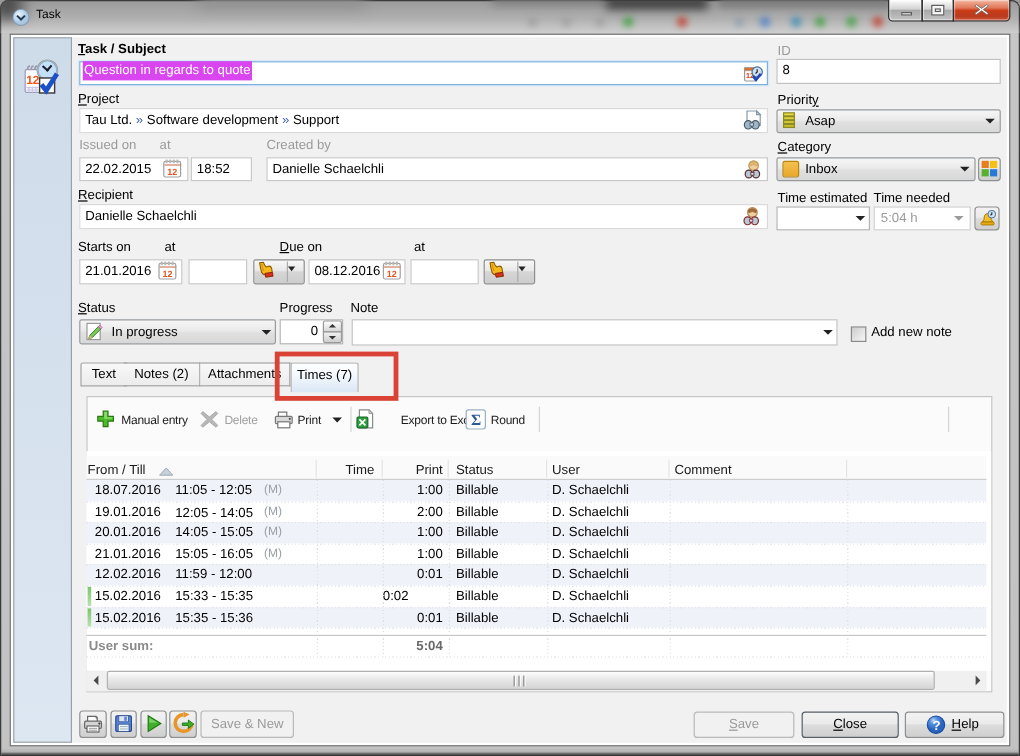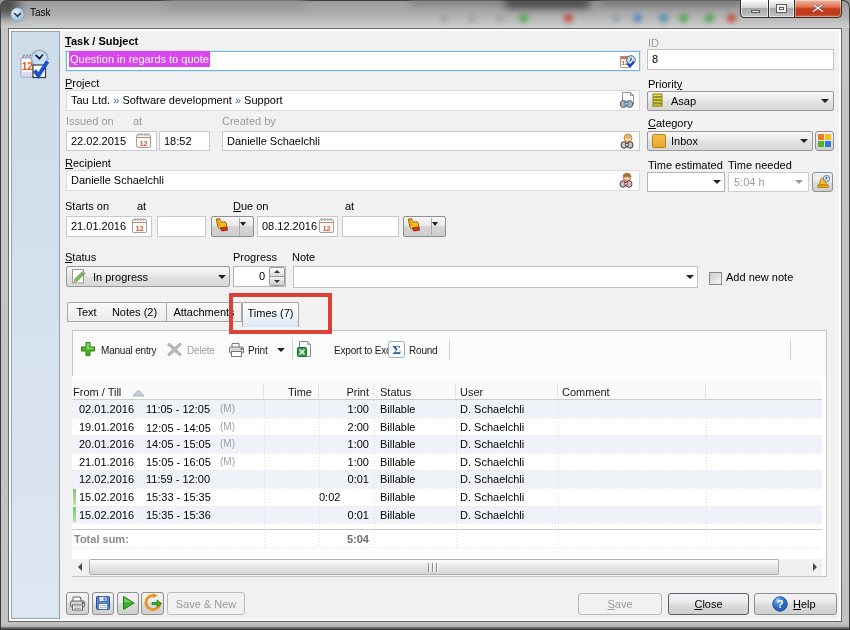--- a/index.html
+++ b/index.html
@@ -315,21 +315,21 @@
 <div class="th" style="left:380px">Status</div>
 <div class="th" style="left:460px">User</div>
 <div class="th" style="left:562px">Comment</div>
 <div class="a" style="left:72px;top:400.0px;width:750px;height:17.6px;background:#f0f2fa"></div>
 <div class="a" style="left:72px;top:417.6px;width:750px;height:17.6px;background:#ffffff"></div>
 <div class="a" style="left:72px;top:435.2px;width:750px;height:17.6px;background:#f0f2fa"></div>
 <div class="a" style="left:72px;top:452.8px;width:750px;height:17.6px;background:#ffffff"></div>
 <div class="a" style="left:72px;top:470.4px;width:750px;height:17.6px;background:#f0f2fa"></div>
 <div class="a" style="left:72px;top:488.0px;width:750px;height:17.6px;background:#ffffff"></div>
 <div class="a" style="left:72px;top:505.6px;width:750px;height:17.6px;background:#f0f2fa"></div>
-<div class="cell" style="left:79px;top:403.0px">02.01.2016</div>
+<div class="cell" style="left:79px;top:403.0px">18.07.2016</div>
 <div class="cell" style="left:146px;top:403.0px">11:05 - 12:05</div>
 <div class="cell" style="left:220px;top:403.0px;color:#9aa0a8;font-size:10px">(M)</div>
 <div class="cell" style="left:319px;top:403.0px;width:50px;text-align:right">1:00</div>
 <div class="cell" style="left:380px;top:403.0px">Billable</div>
 <div class="cell" style="left:460px;top:403.0px">D. Schaelchli</div>
 <div class="row-sep" style="left:72px;top:417.6px;width:750px"></div>
 <div class="cell" style="left:79px;top:420.6px">19.01.2016</div>
 <div class="cell" style="left:146px;top:422px">12:05 - 14:05</div>
 <div class="cell" style="left:220px;top:420.6px;color:#9aa0a8;font-size:10px">(M)</div>
 <div class="cell" style="left:319px;top:420.6px;width:50px;text-align:right">2:00</div>
@@ -378,21 +378,21 @@
 <div class="col-sep" style="left:706px;top:400px;height:147px"></div>
 <div class="row-sep" style="left:72px;top:547px;width:750px"></div>
 <div class="a" style="left:263px;top:383px;width:1px;height:15px;background:#e4e4e4"></div>
 <div class="a" style="left:318px;top:383px;width:1px;height:15px;background:#e4e4e4"></div>
 <div class="a" style="left:373px;top:383px;width:1px;height:15px;background:#e4e4e4"></div>
 <div class="a" style="left:455px;top:383px;width:1px;height:15px;background:#e4e4e4"></div>
 <div class="a" style="left:557px;top:383px;width:1px;height:15px;background:#e4e4e4"></div>
 <div class="a" style="left:705px;top:383px;width:1px;height:15px;background:#e4e4e4"></div>
 
 <div class="a" style="left:72px;top:529px;width:750px;height:1px;background:#c8c8c8"></div>
-<div class="cell" style="left:74px;top:533px;font-weight:bold;color:#8a8a8a">Total sum:</div>
+<div class="cell" style="left:74px;top:533px;font-weight:bold;color:#8a8a8a">User sum:</div>
 <div class="cell" style="left:319px;top:533px;width:50px;text-align:right;font-weight:bold;color:#6a6a6a">5:04</div>
 
 <div class="a" style="left:72px;top:559px;width:750px;height:17px;background:#f0f0f0"></div>
 <div class="a" style="left:72px;top:559px;width:17px;height:17px;background:#f0f0f0"></div>
 <div class="a" style="left:78px;top:563px;width:0;height:0;border-top:4px solid transparent;border-bottom:4px solid transparent;border-right:4.5px solid #4a4a4a"></div>
 <div class="a" style="left:813px;top:563px;width:0;height:0;border-top:4px solid transparent;border-bottom:4px solid transparent;border-left:4.5px solid #4a4a4a"></div>
 <div class="a" style="left:89px;top:559px;width:690px;height:16px;border:1px solid #b0b0b0;border-radius:2px;background:linear-gradient(#fdfdfd,#e8e8e8 45%,#d4d4d4)"></div>
 <div class="a" style="left:428px;top:563px;width:2px;height:9px;border-left:1px solid #8a8a8a;border-right:1px solid #fff"></div>
 <div class="a" style="left:432px;top:563px;width:2px;height:9px;border-left:1px solid #8a8a8a;border-right:1px solid #fff"></div>
 <div class="a" style="left:436px;top:563px;width:2px;height:9px;border-left:1px solid #8a8a8a;border-right:1px solid #fff"></div>

